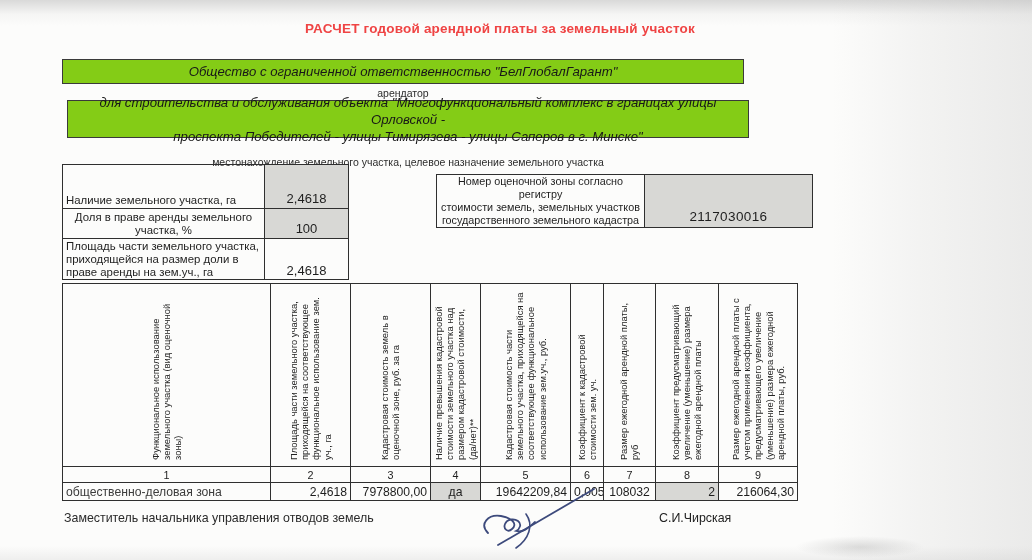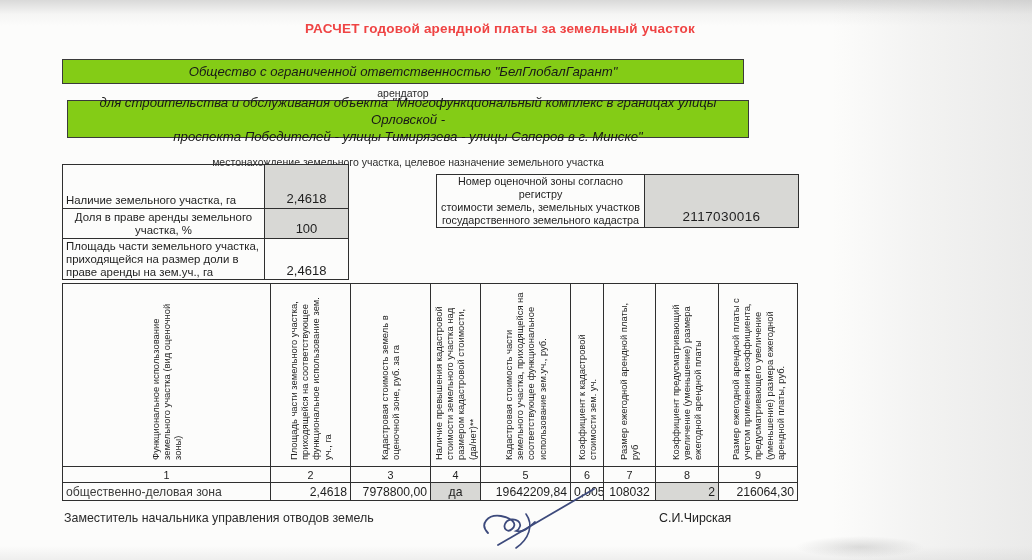--- a/index.html
+++ b/index.html
@@ -44,21 +44,21 @@
   .info .lbl { width:202px; }
   .info .val { width:84px; text-align:center; vertical-align:bottom; font-size:13px; padding-bottom:2px; }
   .info .r1 td { height:44px; } .info .r1 .lbl { vertical-align:bottom; }
   .info .r2 td { height:30px; } .info .r2 .lbl { text-align:center; vertical-align:middle; }
   .info .r3 td { height:40px; } .info .r3 .lbl { vertical-align:middle; }
 
   
   .zone { position:absolute; left:436px; top:163px; width:361px; border:1.5px solid #2f2f2f;margin-top:11px; }
   .zone td { height:43px; }
   .zone .zlbl { width:208px; font-size:10.8px; line-height:13px; text-align:center; vertical-align:middle; white-space:pre-line; }
-  .zone .zval { width:154px; text-align:center; vertical-align:bottom; font-size:13.5px; padding-bottom:3px; letter-spacing:.4px; }
+  .zone .zval { width:168px; text-align:center; vertical-align:bottom; font-size:13.5px; padding-bottom:3px; letter-spacing:.4px; }
 
   
   .calc { position:absolute; left:62px; top:283px; width:735px; border:1.5px solid #2f2f2f; }
   .calc td.hdr { vertical-align:bottom; text-align:center; padding:2px 1px; height:179px; }
   .rot { display:inline-block; writing-mode:vertical-rl; transform:rotate(180deg);
          height:174px; white-space:pre-line; font-size:9.4px; line-height:11.2px;
          text-align:left; color:#232323; }
   .calc tr.numrow td { height:16px; text-align:center; font-size:10.8px; padding:0; }
   .calc tr.datarow td { height:18px; font-size:12.2px; padding:1px 3px; vertical-align:middle; }
   .t-left { text-align:left; } .t-right { text-align:right; } .t-center { text-align:center; }

